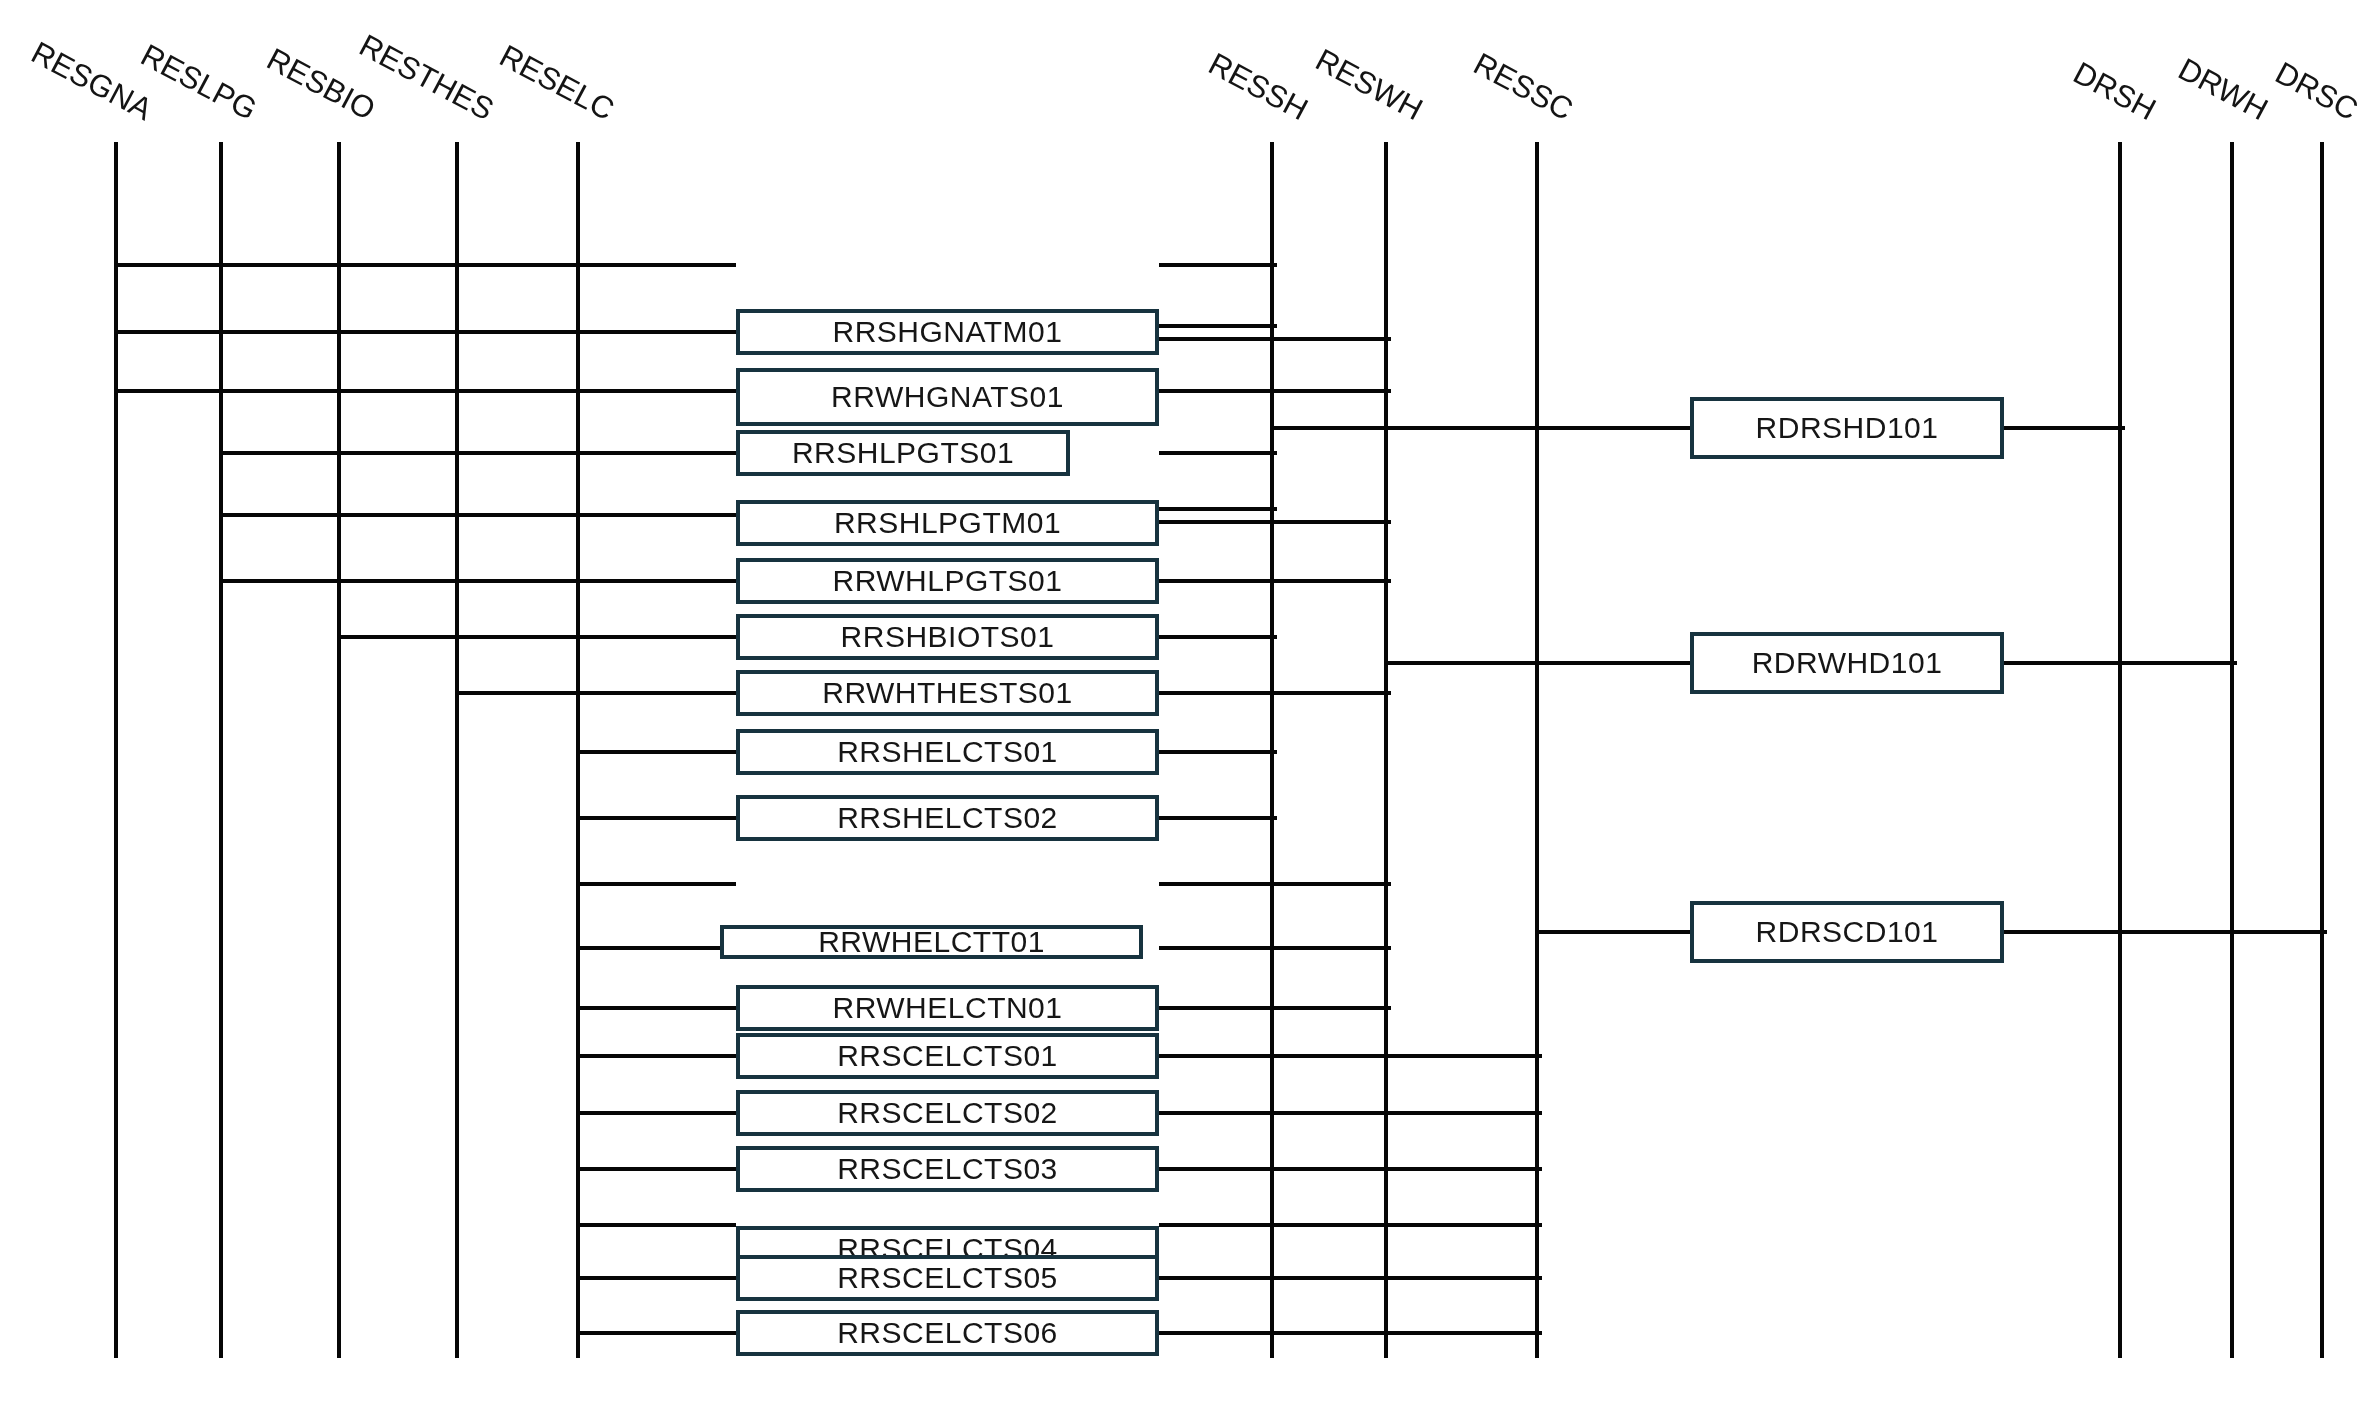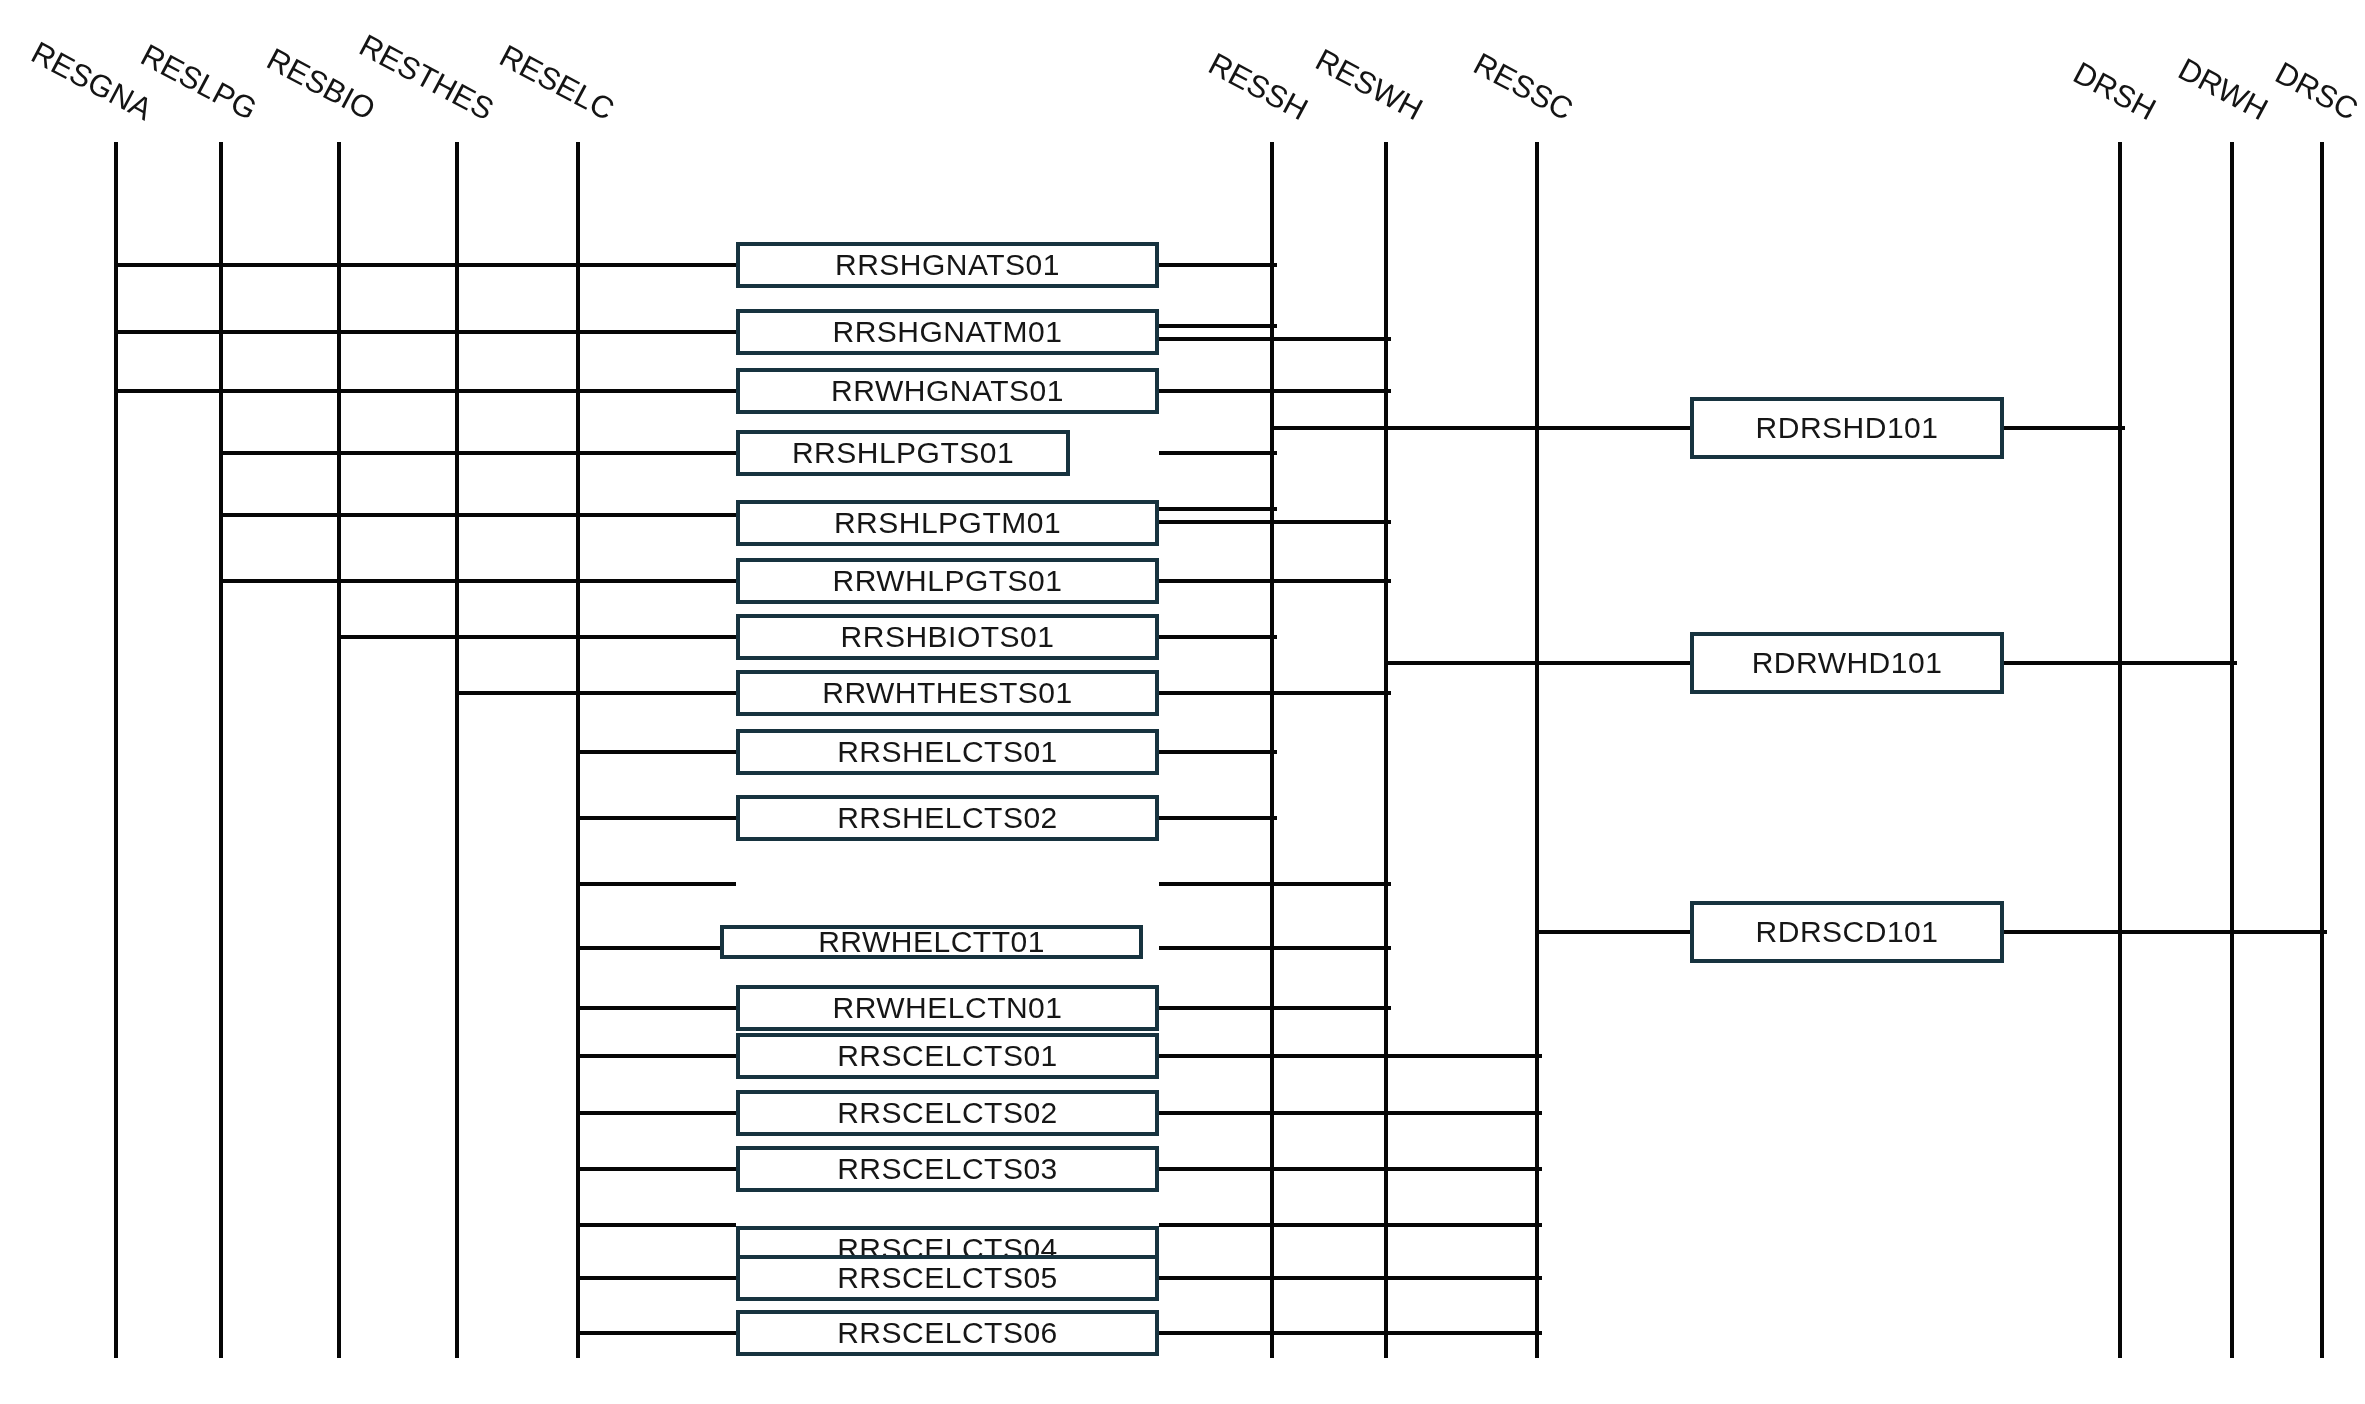--- a/index.html
+++ b/index.html
@@ -52,32 +52,29 @@
     <div class="bus-label" style="right: 954px; top: 92px;">RESWH</div>
     <div class="vline" style="left: 1535px; top: 142px; height: 1216px;"></div>
     <div class="bus-label" style="right: 803px; top: 92px;">RESSC</div>
     <div class="vline" style="left: 2118px; top: 142px; height: 1216px;"></div>
     <div class="bus-label" style="right: 220px; top: 92px;">DRSH</div>
     <div class="vline" style="left: 2230px; top: 142px; height: 1216px;"></div>
     <div class="bus-label" style="right: 108px; top: 92px;">DRWH</div>
     <div class="vline" style="left: 2320px; top: 142px; height: 1216px;"></div>
     <div class="bus-label" style="right: 18px; top: 92px;">DRSC</div>
     <div class="hline" style="left: 116px; top: 263px; width: 620px;"></div>
-    <div class="ubox" style="left: 736px; top: 242px; width: 423px; height: 46px;">
-      <span>RRSHGNATS01</span>
-    </div>
     <div class="hline" style="left: 1159px; top: 263px; width: 118px;"></div>
     <div class="hline" style="left: 116px; top: 330px; width: 620px;"></div>
     <div class="ubox" style="left: 736px; top: 309px; width: 423px; height: 46px;">
       <span>RRSHGNATM01</span>
     </div>
     <div class="hline" style="left: 1159px; top: 324px; width: 118px;"></div>
     <div class="hline" style="left: 1159px; top: 337px; width: 232px;"></div>
     <div class="hline" style="left: 116px; top: 389px; width: 620px;"></div>
-    <div class="ubox" style="left: 736px; top: 368px; width: 423px; height: 46px;">
+    <div class="ubox" style="left: 736px; top: 368px; width: 423px; height: 58px;">
       <span>RRWHGNATS01</span>
     </div>
     <div class="hline" style="left: 1159px; top: 389px; width: 232px;"></div>
     <div class="hline" style="left: 221px; top: 451px; width: 515px;"></div>
     <div class="ubox" style="left: 736px; top: 430px; width: 334px; height: 46px;">
       <span>RRSHLPGTS01</span>
     </div>
     <div class="hline" style="left: 1159px; top: 451px; width: 118px;"></div>
     <div class="hline" style="left: 221px; top: 513px; width: 515px;"></div>
     <div class="ubox" style="left: 736px; top: 492px; width: 423px; height: 46px; margin-top: 8px;">

